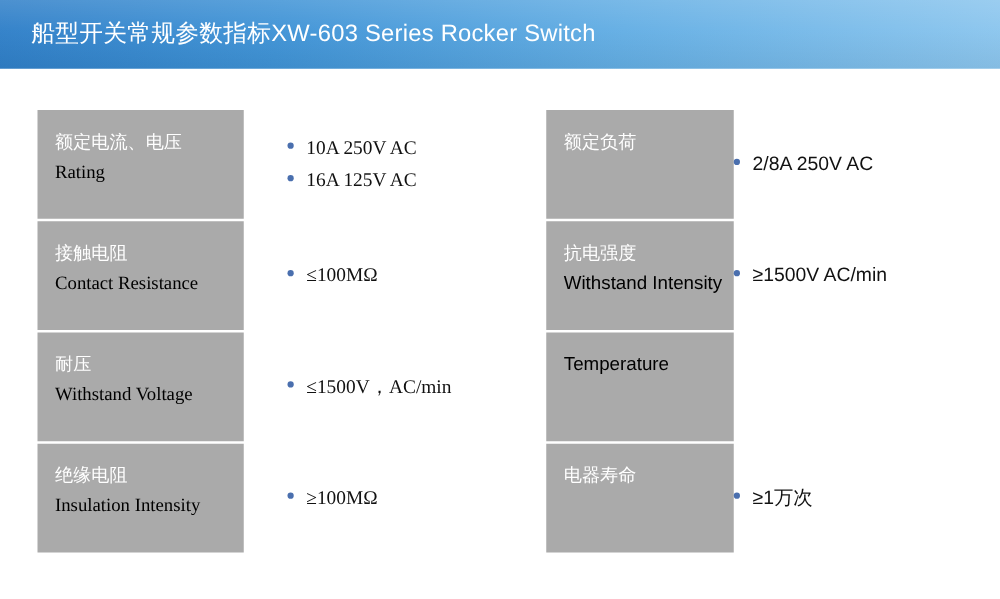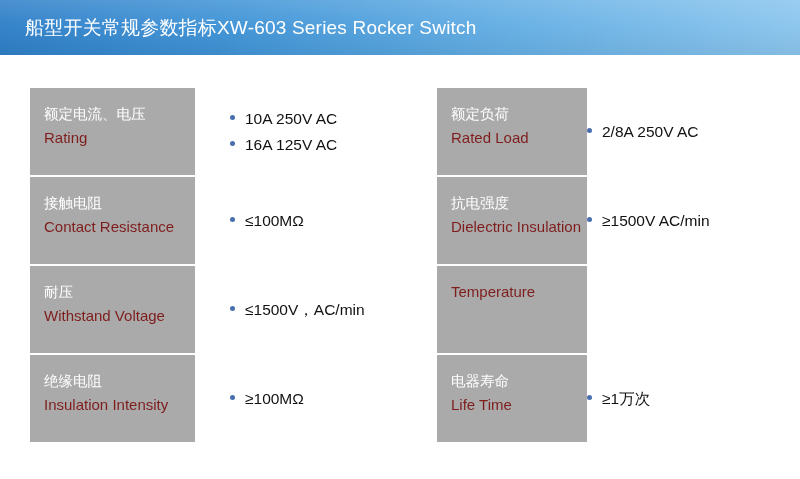--- a/index.html
+++ b/index.html
@@ -52,21 +52,21 @@
     top: 55px;
     width: 800px;
     height: 424px;
     background: #ffffff;
   }
 
   .col {
     position: absolute;
     top: 33px;
   }
-  .col-left  { left: 30px;  width: 400px; }
+  .col-left  { left: 30px;  width: 400px; font-family: Liberation Serif, serif; }
   .col-right { left: 437px; width: 330px; }
 
   .row {
     position: relative;
     height: 87px;
   }
   .row + .row { margin-top: 2px; }
 
   .label-box {
     position: absolute;
@@ -80,21 +80,21 @@
   .col-left  .label-box { width: 165px; }
   .col-right .label-box { width: 150px; }
 
   .label-cn {
     color: #ffffff;
     font-size: 14.5px;
     line-height: 24px;
     white-space: nowrap;
   }
   .label-en {
-    color: #7f1d1d;
+    color: #000000;
     font-size: 15px;
     line-height: 24px;
     white-space: nowrap;
   }
 
   .values {
     position: absolute;
     top: 0;
     height: 87px;
     display: flex;
@@ -193,53 +193,51 @@
       </div>
     </div>
 
   </div>
 
   <div class="col col-right">
 
     <div class="row">
       <div class="label-box">
         <div class="label-cn">额定负荷</div>
-        <div class="label-en">Rated Load</div>
       </div>
       <div class="values">
         <div class="bullet-line">
           <span class="bullet-dot"></span>
           <span class="bullet-text">2/8A 250V AC</span>
         </div>
       </div>
     </div>
 
     <div class="row">
       <div class="label-box">
         <div class="label-cn">抗电强度</div>
-        <div class="label-en">Dielectric Insulation</div>
+        <div class="label-en">Withstand Intensity</div>
       </div>
       <div class="values">
         <div class="bullet-line">
           <span class="bullet-dot"></span>
           <span class="bullet-text">≥1500V AC/min</span>
         </div>
       </div>
     </div>
 
     <div class="row">
       <div class="label-box">
         <div class="label-en">Temperature</div>
       </div>
     </div>
 
     <div class="row">
       <div class="label-box">
         <div class="label-cn">电器寿命</div>
-        <div class="label-en">Life Time</div>
       </div>
       <div class="values">
         <div class="bullet-line">
           <span class="bullet-dot"></span>
           <span class="bullet-text">≥1万次</span>
         </div>
       </div>
     </div>
 
   </div>

